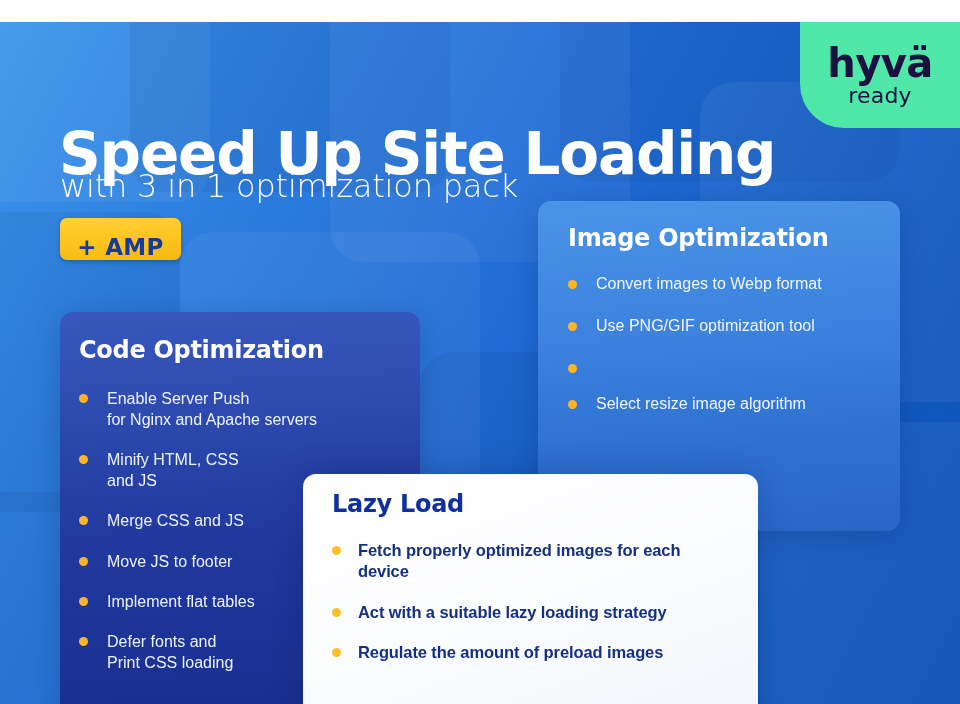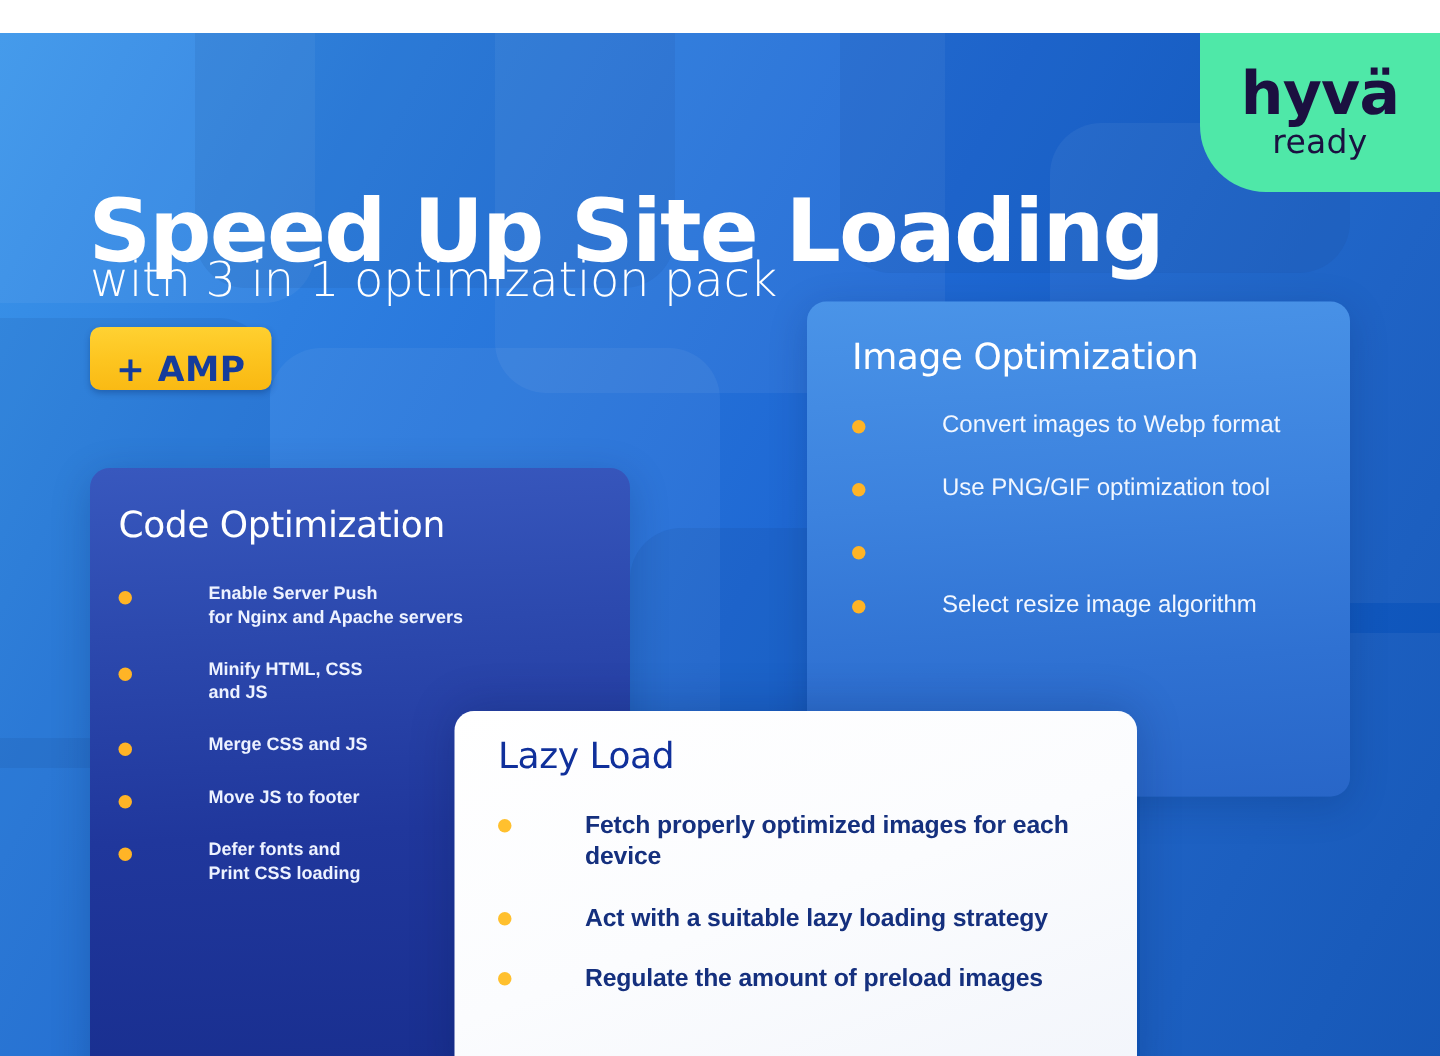--- a/index.html
+++ b/index.html
@@ -114,34 +114,33 @@
     padding: 16px;
     font-family: "DejaVu Sans", sans-serif;
   }
 
   
   .card {
     position: absolute;
     box-sizing: border-box;
   }
   .card-title {
-    font-weight: 400;
+    font-weight: 700;
     letter-spacing: -0.3px;
     font-family: "DejaVu Sans", sans-serif;
   }
   .bullet-list {
     list-style: none;
     margin: 0;
     padding: 0;
   }
   .bullet-item {
     position: relative;
     display: flex;
     align-items: flex-start;
-    gap: 32px;
   }
   .dot {
     flex: 0 0 auto;
     width: 9px;
     height: 9px;
     border-radius: 50%;
     background: #FFB426;
     margin-top: 6px;
   }
   .bullet-text {
@@ -161,23 +160,23 @@
   }
   #card-code .card-title {
     color: #FFFFFF;
     font-size: 24px;
     margin: 0 0 24px 0;
   }
   #card-code .bullet-item { margin-bottom: 19px; }
   #card-code .dot { margin-right: 19px; }
   #card-code .bullet-text {
     color: #EDF2FF;
-    font-size: 12px;
+    font-size: 16px;
     line-height: 1.32;
-    font-weight: 700;
+    font-weight: 400;
   }
 
   
   #card-image {
     left: 538px;
     top: 179px;
     width: 362px;
     height: 330px;
     border-radius: 13px;
     background: linear-gradient(176deg, #4A94E8 0%, #3C82DE 40%, #2F71D2 72%, #2866C8 100%);
@@ -288,20 +287,24 @@
       <li class="bullet-item">
         <span class="dot"></span>
         <span class="bullet-text">Merge CSS and JS</span>
       </li>
       <li class="bullet-item">
         <span class="dot"></span>
         <span class="bullet-text">Move JS to footer</span>
       </li>
       <li class="bullet-item">
         <span class="dot"></span>
+        <span class="bullet-text">Implement flat tables</span>
+      </li>
+      <li class="bullet-item">
+        <span class="dot"></span>
         <span class="bullet-text">Defer fonts and
 Print CSS loading</span>
       </li>
     </ul>
   </div>
 
   <div class="card" id="card-lazy">
     <div class="card-title">Lazy Load</div>
     <ul class="bullet-list">
       <li class="bullet-item">

